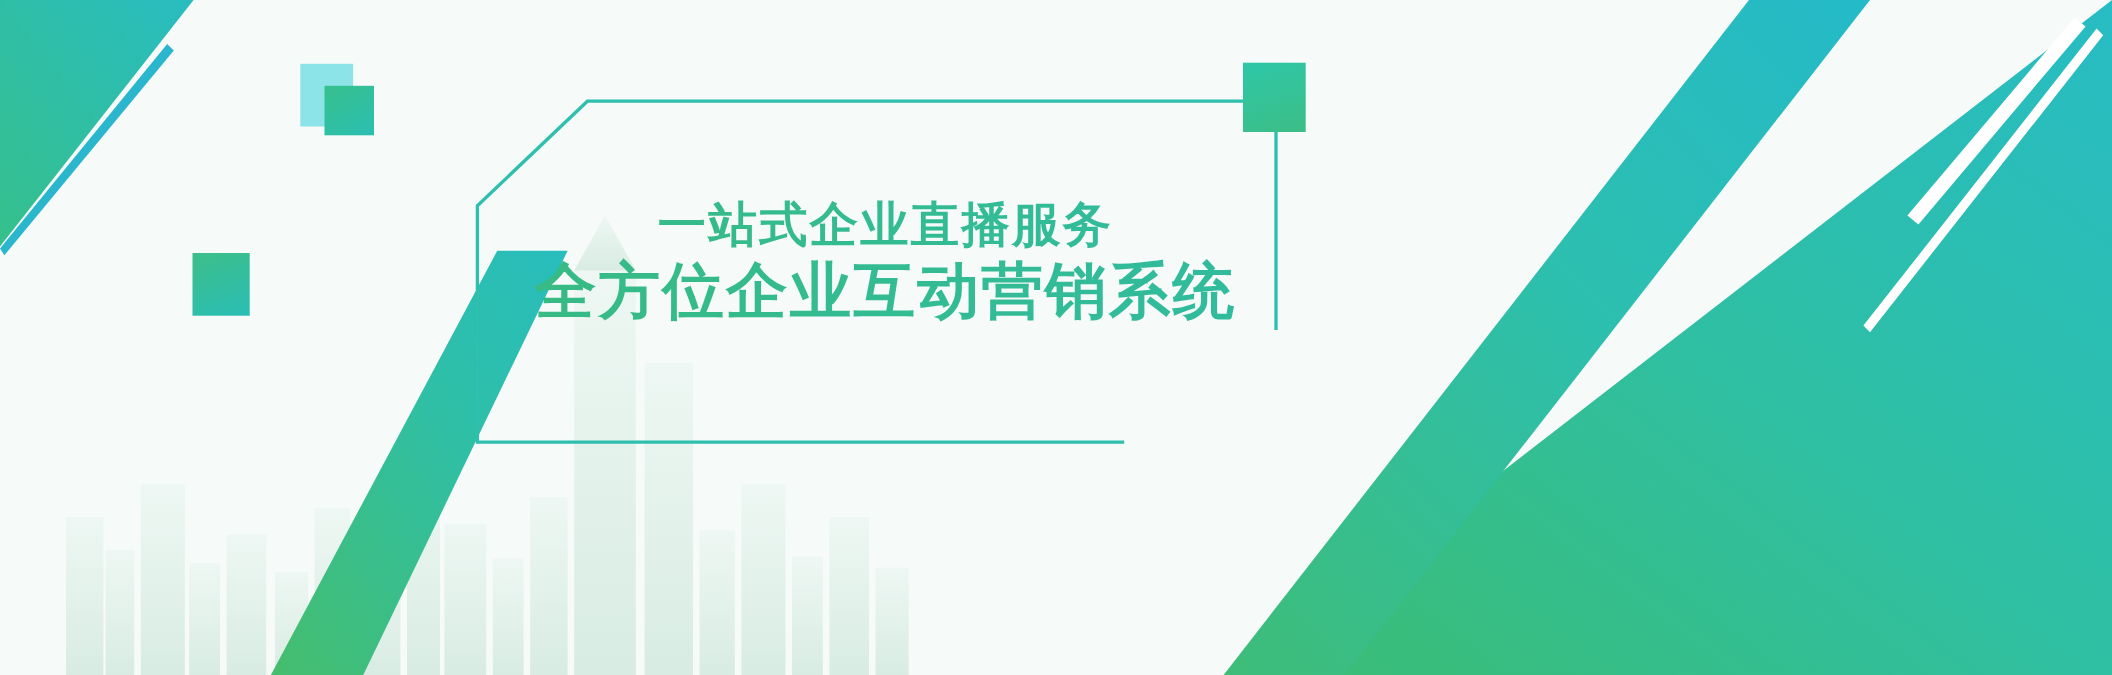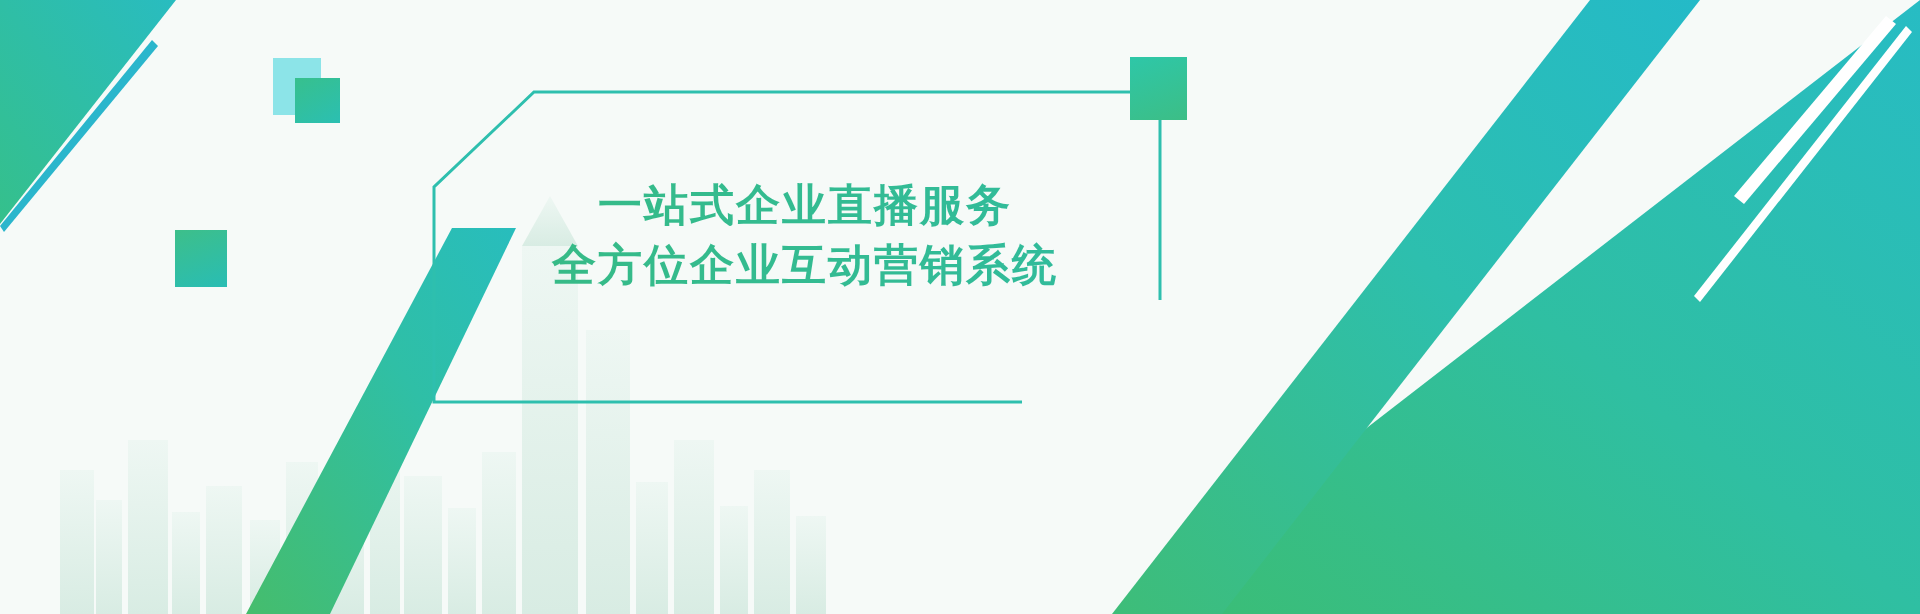--- a/index.html
+++ b/index.html
@@ -52,21 +52,21 @@
     font-weight:bold;
     letter-spacing:2px;
     white-space:nowrap;
     background:linear-gradient(90deg,#3eb96f 0%,#34bb8e 45%,#2cbcb0 100%);
     -webkit-background-clip:text;
     background-clip:text;
     color:transparent;
     -webkit-text-fill-color:transparent;
   }
   #headline-line-1 { font-size:44px; line-height:58px; }
-  #headline-line-2 { font-size:44px; line-height:62px; }
+  #headline-line-2 { font-size:56px; line-height:62px; }
 </style>
 </head>
 <body>
 
 <div id="banner">
 
   <svg class="layer svg-layer" viewBox="0 0 1920 614" width="1920" height="614">
     <defs>
       <linearGradient id="gWedgeRight" x1="0" y1="1" x2="1" y2="0">
         <stop offset="0%" stop-color="#3cbd72"></stop>

